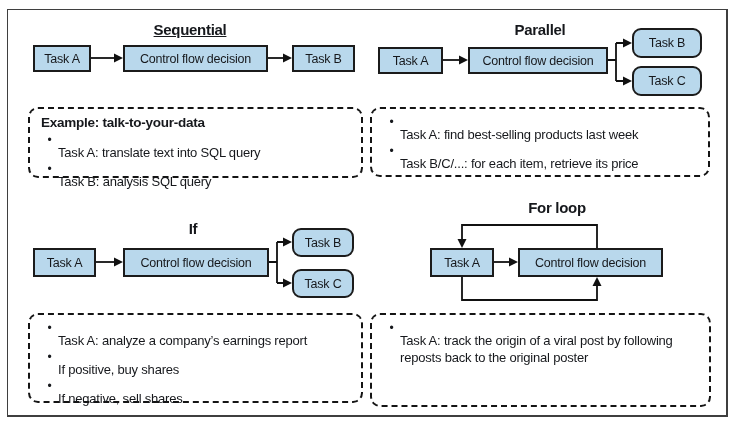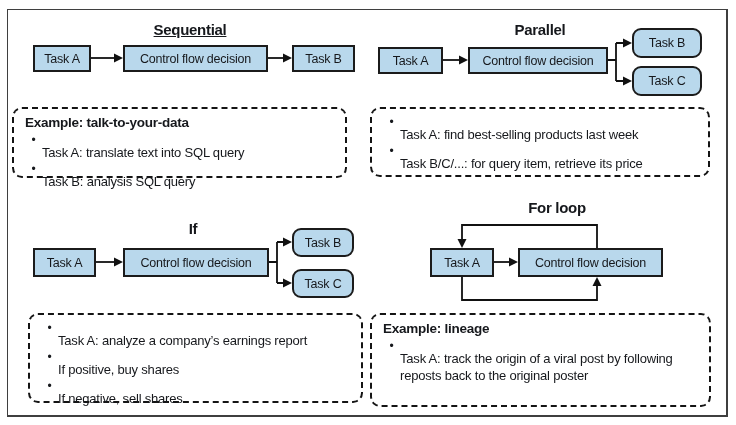--- a/index.html
+++ b/index.html
@@ -98,57 +98,56 @@
 <div class="diagram-title" style="left:113px;top:220px;">If</div>
 <div class="node" style="left:33px;top:248px;width:63px;height:29px;">Task A</div>
 <div class="node" style="left:123px;top:248px;width:146px;height:29px;">Control flow decision</div>
 <div class="node small" style="left:292px;top:228px;width:62px;height:29px;">Task B</div>
 <div class="node small" style="left:292px;top:269px;width:62px;height:29px;">Task C</div>
 
 <div class="diagram-title" style="left:477px;top:199px;">For loop</div>
 <div class="node" style="left:430px;top:248px;width:64px;height:29px;">Task A</div>
 <div class="node" style="left:518px;top:248px;width:145px;height:29px;">Control flow decision</div>
 
-<div class="example" style="left:12px;top:107px;width:335px;height:71px;">
+<div class="example" style="left:28px;top:107px;width:335px;height:71px;">
   <div class="example-title">Example: talk-to-your-data</div>
   <div class="bullet">
     <span class="dot">•</span>
     <span class="btxt">Task A: translate text into SQL query</span>
   </div>
   <div class="bullet">
     <span class="dot">•</span>
     <span class="btxt">Task B: analysis SQL query</span>
   </div>
 </div>
 
 <div class="example" style="left:370px;top:107px;width:340px;height:70px;">
   <div class="bullet">
     <span class="dot">•</span>
     <span class="btxt">Task A: find best-selling products last week</span>
   </div>
   <div class="bullet">
     <span class="dot">•</span>
-    <span class="btxt">Task B/C/...: for query item, retrieve its price</span>
+    <span class="btxt">Task B/C/...: for each item, retrieve its price</span>
   </div>
 </div>
 
 <div class="example" style="left:28px;top:313px;width:335px;height:90px;">
   <div class="bullet">
     <span class="dot">•</span>
     <span class="btxt">Task A: analyze a company’s earnings report</span>
   </div>
   <div class="bullet">
     <span class="dot">•</span>
     <span class="btxt">If positive, buy shares</span>
   </div>
   <div class="bullet">
     <span class="dot">•</span>
     <span class="btxt">If negative, sell shares</span>
   </div>
 </div>
 
 <div class="example" style="left:370px;top:313px;width:341px;height:94px;">
-  <div class="example-title">Example: lineage</div>
   <div class="bullet">
     <span class="dot">•</span>
     <span class="btxt">Task A: track the origin of a viral post by following reposts back to the original poster</span>
   </div>
 </div>
 
 </body></html>

